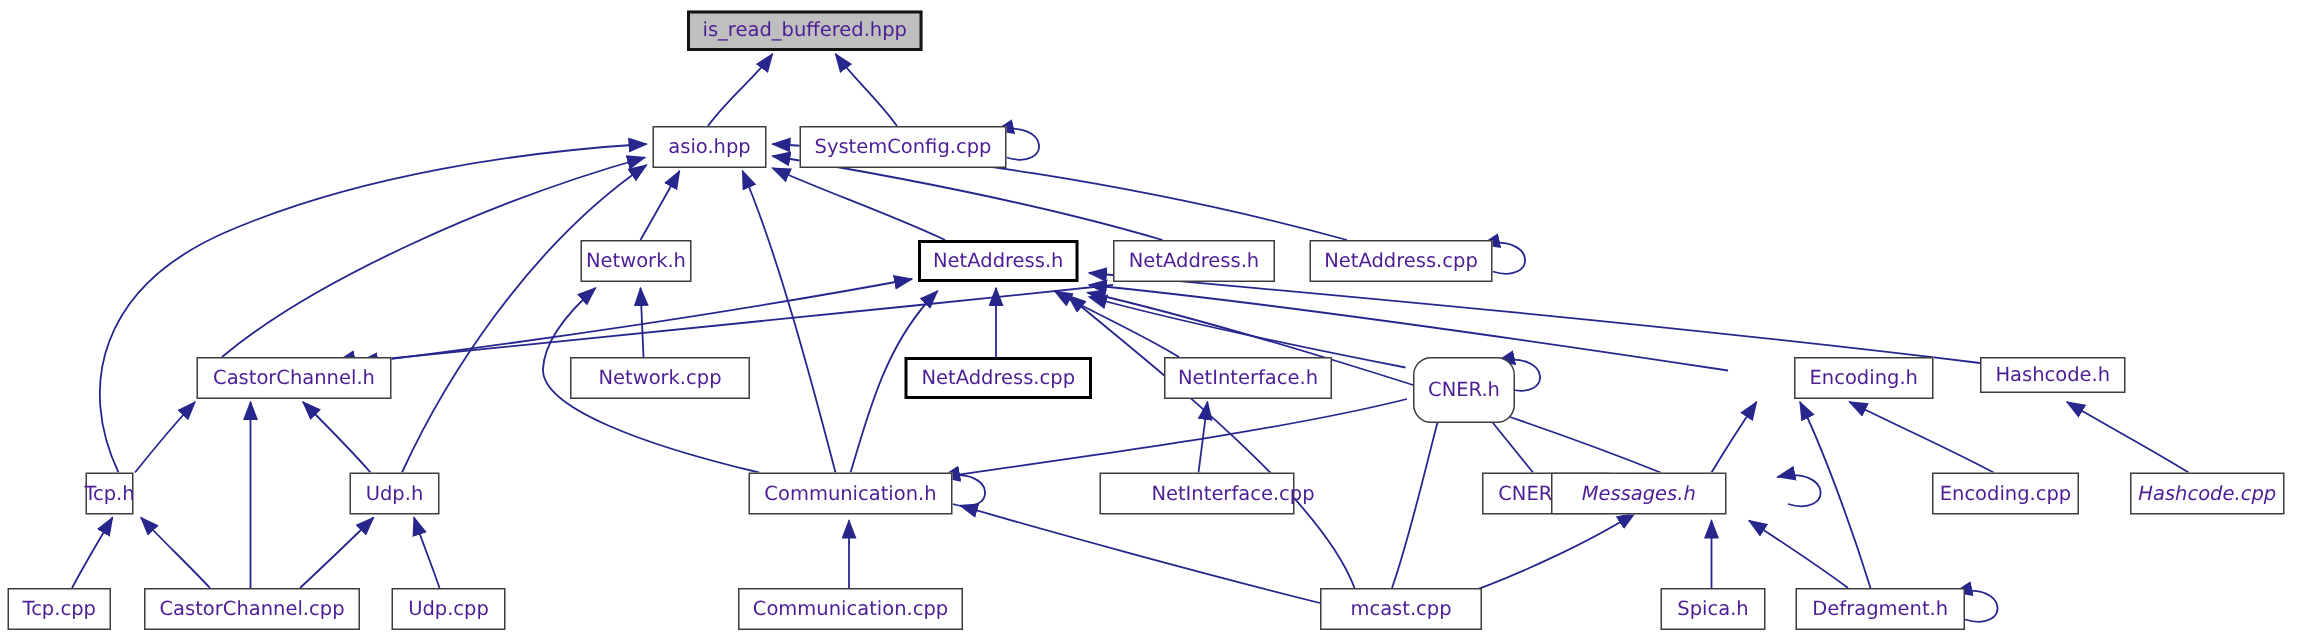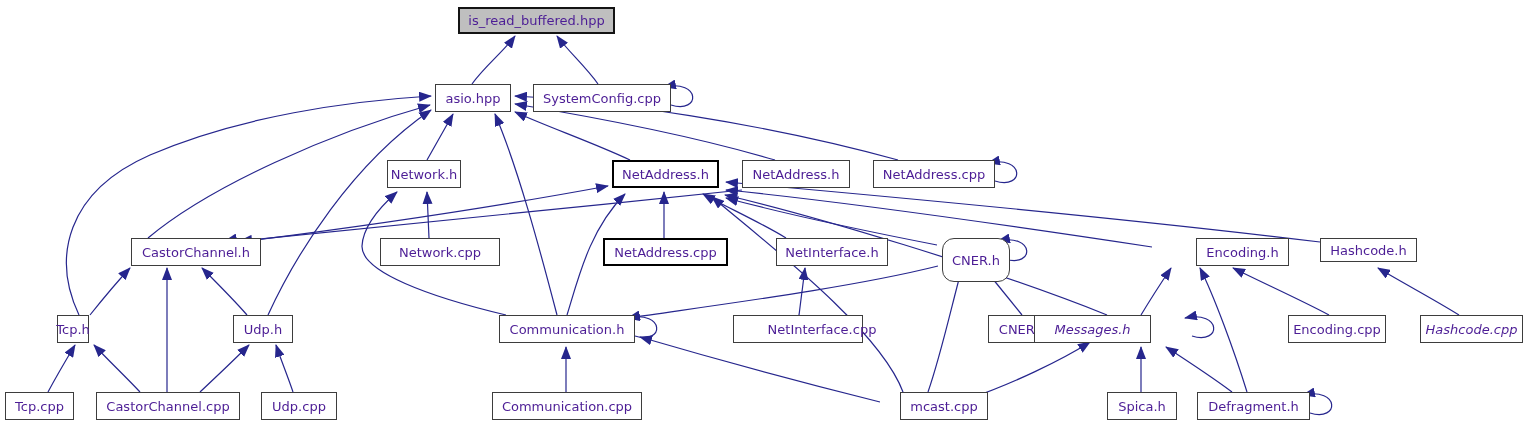--- a/index.html
+++ b/index.html
@@ -110,17 +110,17 @@
       <div class="node" style="left: 499px; top: 315px; width: 136px; height: 28px;">Communication.h</div>
       <div class="node" style="left: 733px; top: 315px; width: 130px; height: 28px; padding-left: 48px;">NetInterface.cpp</div>
       <div class="node" style="left: 988px; top: 315px; width: 85px; height: 28px;">CNER.cpp</div>
       <div class="node" style="left: 1034px; top: 315px; width: 117px; height: 28px; font-style: italic;">Messages.h</div>
       <div class="node" style="left: 1288px; top: 315px; width: 98px; height: 28px;">Encoding.cpp</div>
       <div class="node" style="left: 1420px; top: 315px; width: 103px; height: 28px; font-style: italic;">Hashcode.cpp</div>
       <div class="node" style="left: 5px; top: 392px; width: 69px; height: 28px;">Tcp.cpp</div>
       <div class="node" style="left: 96px; top: 392px; width: 144px; height: 28px;">CastorChannel.cpp</div>
       <div class="node" style="left: 261px; top: 392px; width: 76px; height: 28px;">Udp.cpp</div>
       <div class="node" style="left: 492px; top: 392px; width: 150px; height: 28px;">Communication.cpp</div>
-      <div class="node" style="left: 880px; top: 392px; width: 88px; height: 28px; margin-left: 20px;">mcast.cpp</div>
+      <div class="node" style="left: 880px; top: 392px; width: 108px; height: 28px;">mcast.cpp</div>
       <div class="node" style="left: 1107px; top: 392px; width: 70px; height: 28px;">Spica.h</div>
       <div class="node" style="left: 1197px; top: 392px; width: 113px; height: 28px;">Defragment.h</div>
     </div>
 </div>
 
 </body></html>

